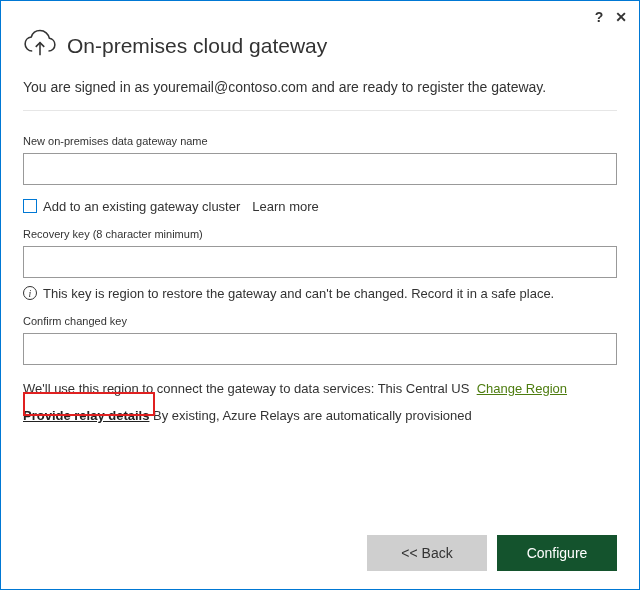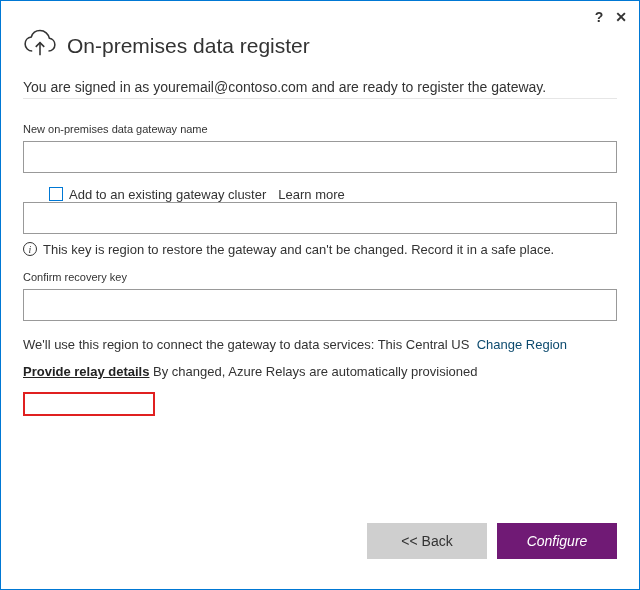--- a/index.html
+++ b/index.html
@@ -42,21 +42,21 @@
   .app-title {
     font-size: 21px;
     font-weight: 400;
     color: #333;
   }
   .intro {
     margin-top: 14px;
     font-size: 14px;
     color: #333;
     line-height: 1.4;
-    padding-bottom: 0;
+    padding-bottom: 12px;
     border-bottom: 1px solid #e6e6e6;
   }
   .form-area { margin-top: 24px; }
   .field-label {
     font-size: 11px;
     color: #333;
     margin-bottom: 6px;
     margin-top: 14px;
   }
   .text-input {
@@ -66,21 +66,20 @@
     background: #fff;
     padding: 4px 6px;
     font-size: 13px;
   }
   .checkbox-row {
     display: flex;
     align-items: center;
     gap: 6px;
     margin-top: 14px;
     font-size: 13px;
-    margin-left: 26px;
   }
   .checkbox {
     width: 14px;
     height: 14px;
     border: 1px solid #0078d4;
     display: inline-block;
   }
   .link {
     color: #333;
     cursor: pointer;
@@ -104,22 +103,23 @@
     font-size: 10px;
     font-style: italic;
     font-family: Georgia, serif;
   }
   .region-row {
     margin-top: 14px;
     font-size: 13px;
     line-height: 1.5;
   }
   .region-row .link-region {
-    cursor: pointer;
-    color: #0c4a6e;
+    text-decoration: underline;
+    cursor: pointer;
+    color: #4d7c0f;
   }
   .relay-row {
     margin-top: 10px;
     font-size: 13px;
   }
   .relay-link {
     text-decoration: underline;
     cursor: pointer;
     color: #222;
     font-weight: bold;
@@ -128,95 +128,95 @@
     position: absolute;
     border: 2px solid #e02020;
     left: 22px;
     top: 391px;
     width: 132px;
     height: 24px;
     pointer-events: none;
   }
   .button-bar {
     position: absolute;
-    bottom: 30px;
+    bottom: 18px;
     right: 22px;
     display: flex;
     gap: 10px;
   }
   .btn {
     min-width: 120px;
     height: 36px;
     border: none;
     font-size: 14px;
     cursor: pointer;
     display: inline-flex;
     align-items: center;
     justify-content: center;
   }
   .btn-back {
     background: #cfcfcf;
     color: #333;
   }
   .btn-primary {
-    background: #701a75;
+    background: #14532d;
     color: #fff;
-    font-style: italic;
   }
 </style>
 </head>
 <body>
 
 <div class="window">
 
   <div class="titlebar-icons">
     <span>?</span>
     <span>✕</span>
   </div>
 
   <div class="header">
     <span class="app-icon">
       <svg viewBox="0 0 48 48" fill="none" stroke="#333" stroke-width="2.2">
         <path d="M36 34c5 0 9-4 9-9 0-4.5-3.3-8.3-7.7-9C36 10 30.8 5 24 5c-5.8 0-10.7 3.9-12.3 9.2C6.6 14.8 3 18.9 3 24c0 5.5 4.5 10 10 10"></path>
         <path d="M24 40V22"></path>
         <path d="M18 28l6-6 6 6"></path>
       </svg>
     </span>
-    <div class="app-title">On-premises data register</div>
+    <div class="app-title">On-premises cloud gateway</div>
   </div>
 
   <div class="intro">You are signed in as youremail@contoso.com and are ready to register the gateway.</div>
 
   <div class="form-area">
     <div class="field-label">New on-premises data gateway name</div>
     <input class="text-input" type="text" value="" style="">
 
     <div class="checkbox-row">
       <span class="checkbox"></span>
       <span>Add to an existing gateway cluster</span>
       <span class="link">Learn more</span>
     </div>
 
+    <div class="field-label">Recovery key (8 character minimum)</div>
     <input class="text-input" type="text" value="" style="">
 
     <div class="info-row">
       <span class="info-icon">i</span>
       <span>This key is region to restore the gateway and can't be changed. Record it in a safe place.</span>
     </div>
 
-    <div class="field-label">Confirm recovery key</div>
+    <div class="field-label">Confirm changed key</div>
     <input class="text-input" type="text" value="" style="">
 
     <div class="region-row">
       <span>We'll use this region to connect the gateway to data services: </span><span>This Central US</span>
       <span>&nbsp;</span><span class="link-region">Change Region</span>
     </div>
 
     <div class="relay-row">
-      <span class="relay-link">Provide relay details</span><span> By changed, Azure Relays are automatically provisioned</span>
+      <span class="relay-link">Provide relay details</span><span> By existing, Azure Relays are automatically provisioned</span>
     </div>
   </div>
 
   <div class="highlight-box"></div>
 
   <div class="button-bar">
     <button class="btn btn-back">&lt;&lt; Back</button>
     <button class="btn btn-primary">Configure</button>
   </div>
 

